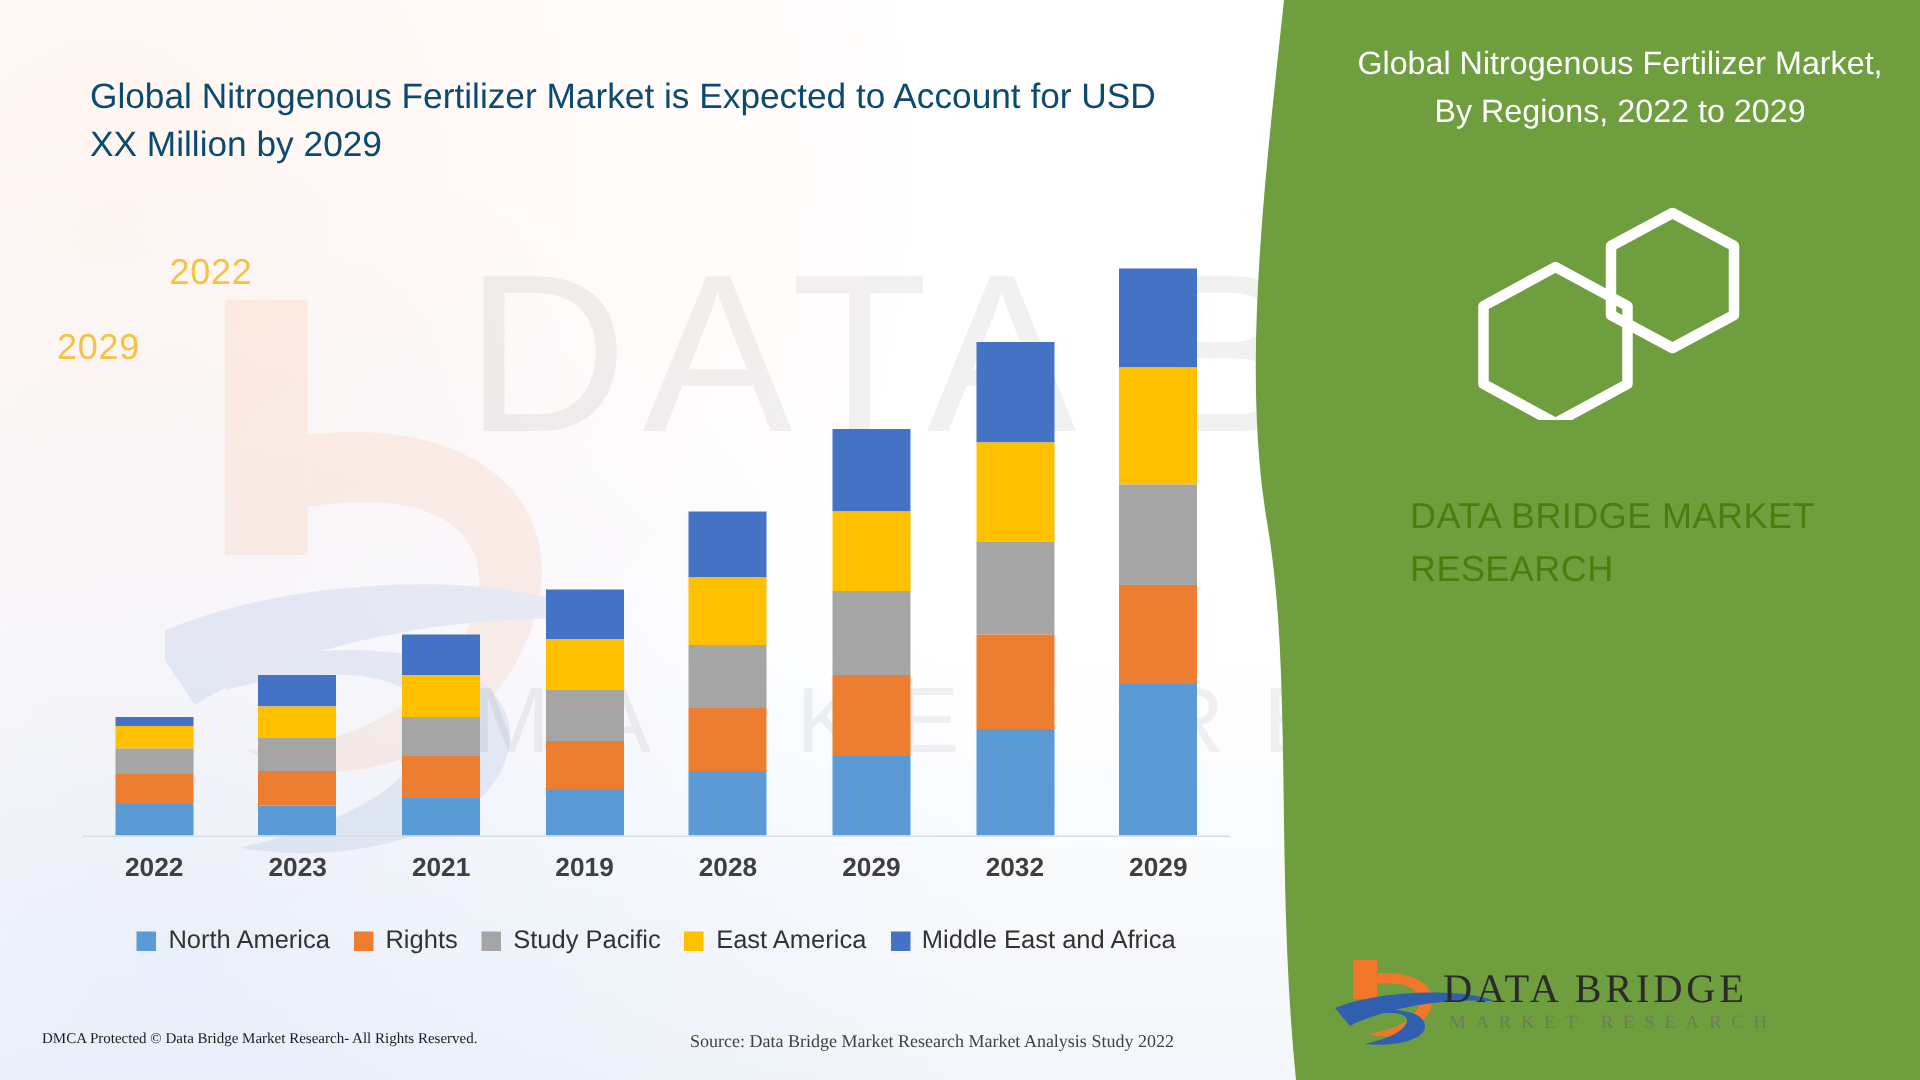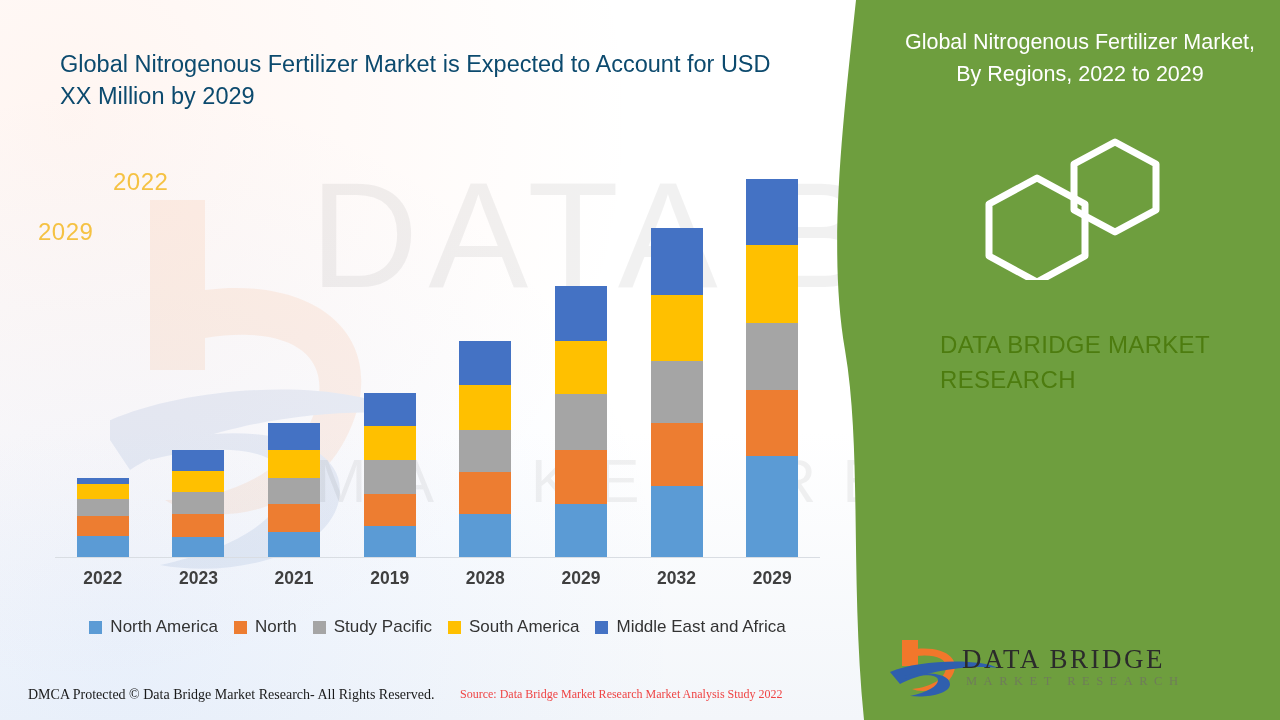--- a/index.html
+++ b/index.html
@@ -90,25 +90,25 @@
     position:absolute; left:55px; top:617px; width:765px;
     display:flex; justify-content:center; align-items:center; gap:16px;
   }
   .legend-item { display:flex; align-items:center; gap:8px; }
   .legend-swatch { width:13px; height:13px; display:inline-block; }
   .legend-label { font-size:17px; color:#333333; font-weight:500; white-space:nowrap; }
 
   
   .footer-left {
     position:absolute; left:28px; top:687px;
-    font-family:"Liberation Serif", serif; font-size:14px; color:#1a1a1a; white-space:nowrap;
+    font-family:"Liberation Serif", serif; font-size:10px; color:#1a1a1a; white-space:nowrap;
   }
   .footer-right {
     position:absolute; left:460px; top:687px;
-    font-family:"Liberation Serif", serif; font-size:12px; color:#ef4444; white-space:nowrap;
+    font-family:"Liberation Serif", serif; font-size:12px; color:#404040; white-space:nowrap;
   }
 </style>
 </head>
 <body>
 
 <div id="root">
 
   <div class="left-wash"></div>
 
   <div class="watermark">
@@ -210,29 +210,29 @@
       <div class="xlabel">2029</div>
     </div>
 
   <div class="legend" id="legend">
       <div class="legend-item">
         <span class="legend-swatch" style="background: rgb(91, 155, 213);"></span>
         <span class="legend-label">North America</span>
       </div>
       <div class="legend-item">
         <span class="legend-swatch" style="background: rgb(237, 125, 49);"></span>
-        <span class="legend-label">North</span>
+        <span class="legend-label">Rights</span>
       </div>
       <div class="legend-item">
         <span class="legend-swatch" style="background: rgb(165, 165, 165);"></span>
         <span class="legend-label">Study Pacific</span>
       </div>
       <div class="legend-item">
         <span class="legend-swatch" style="background: rgb(255, 192, 0);"></span>
-        <span class="legend-label">South America</span>
+        <span class="legend-label">East America</span>
       </div>
       <div class="legend-item">
         <span class="legend-swatch" style="background: rgb(68, 114, 196);"></span>
         <span class="legend-label">Middle East and Africa</span>
       </div>
     </div>
 
   <div class="footer-left">DMCA Protected © Data Bridge Market Research- All Rights Reserved.</div>
   <div class="footer-right">Source: Data Bridge Market Research Market Analysis Study 2022</div>
 

